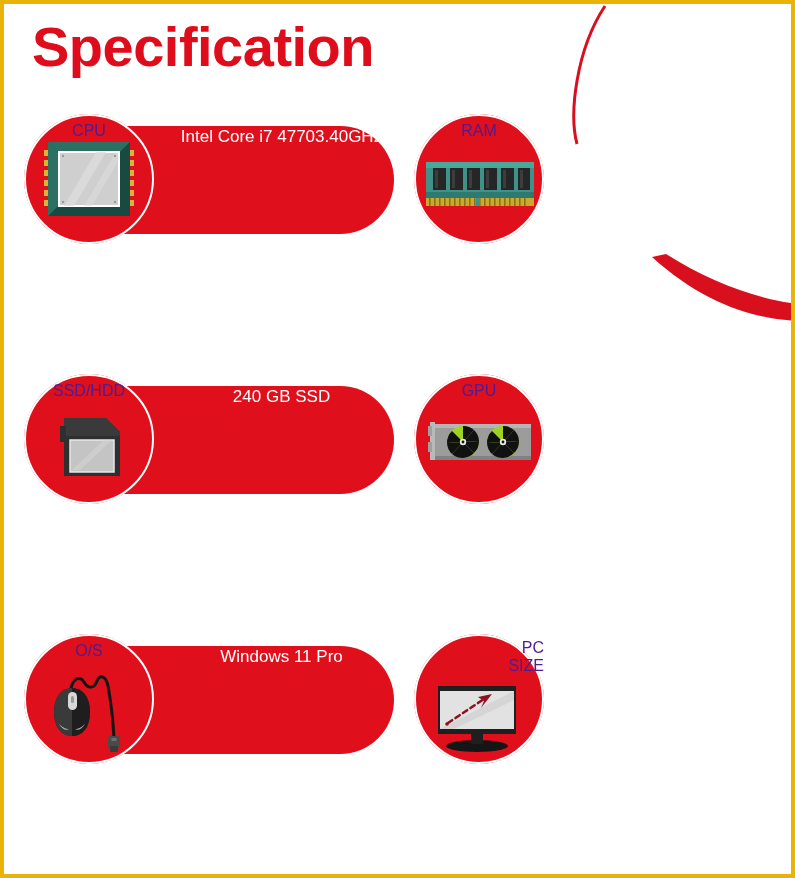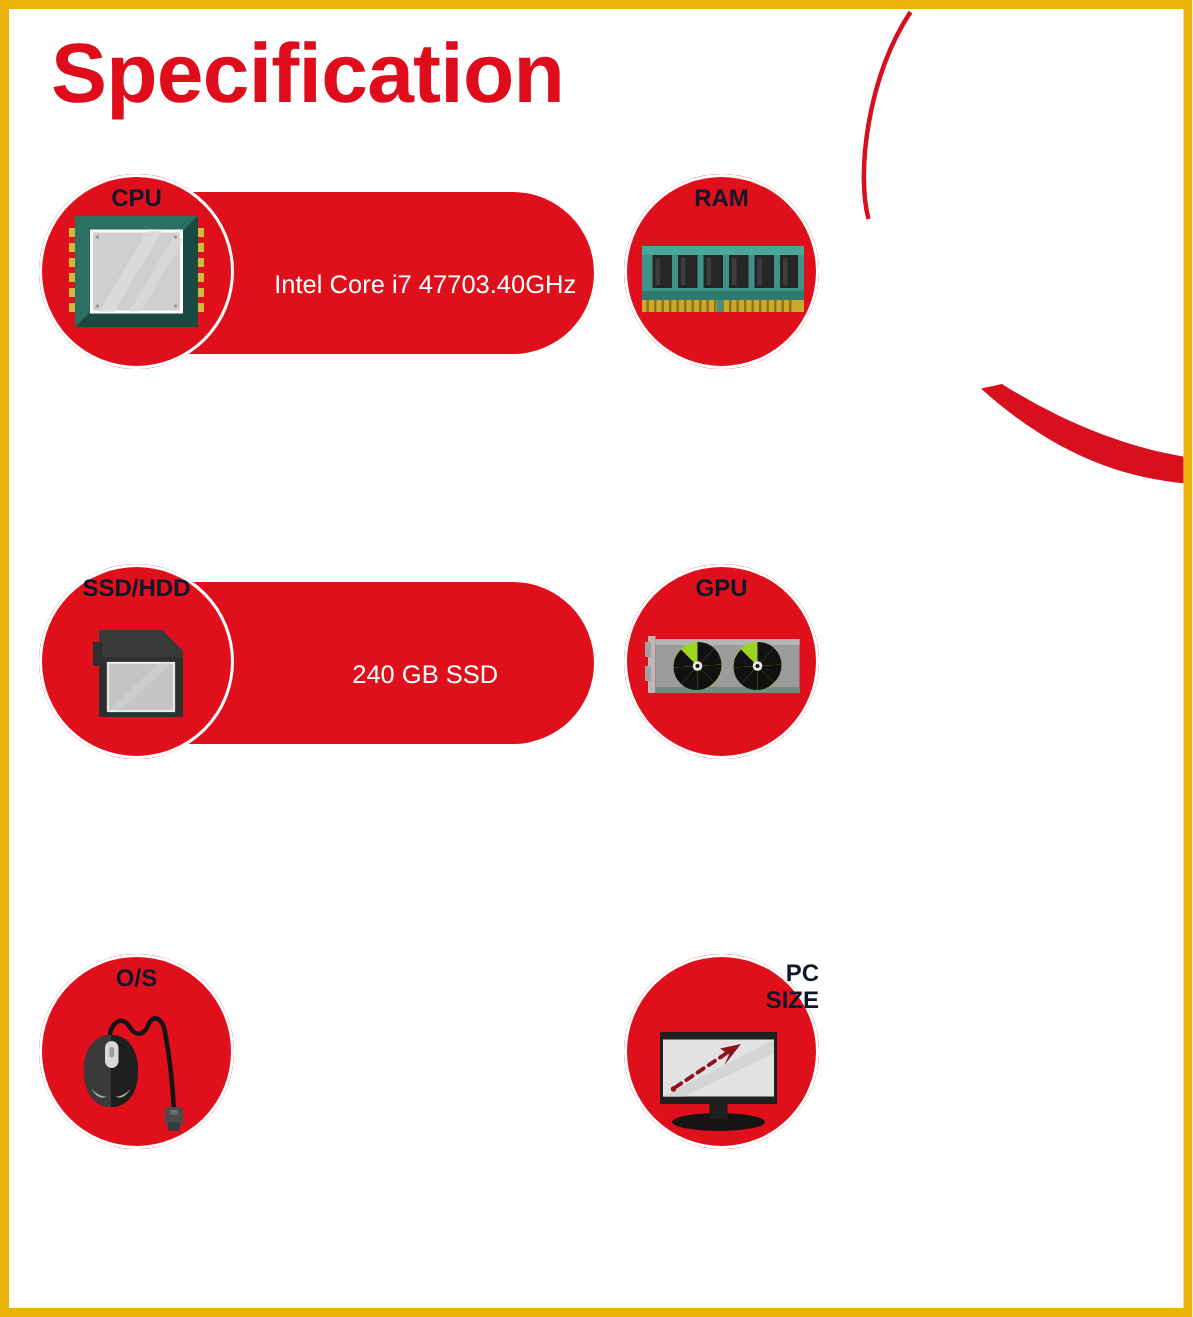--- a/index.html
+++ b/index.html
@@ -8,21 +8,21 @@
     background: #ffffff;
   }
   body {
     font-family: "Liberation Sans", sans-serif;
   }
   .page {
     position: relative;
     width: 795px;
     height: 878px;
     background: #ffffff;
-    border: 6px solid #eab308;
+    border: 4px solid #eab308;
     box-sizing: border-box;
     overflow: hidden;
   }
 
   
   .page-title {
     position: absolute;
     left: 28px;
     top: 14px;
     font-size: 56px;
@@ -73,21 +73,20 @@
     background: #e00f1c;
     border-radius: 54px;
   }
   .pill-value {
     position: absolute;
     left: 130px;
     top: 0;
     width: 215px;
     height: 124px;
     display: flex;
-    align-items: center;
     justify-content: center;
     text-align: center;
     color: #ffffff;
     font-size: 17px;
     line-height: 1.35;
     padding: 0 4px;
     box-sizing: border-box;
   }
 
   
@@ -109,23 +108,23 @@
     border-radius: 50%;
     border: 2px solid #ffffff;
     box-sizing: border-box;
   }
   .badge-label {
     position: absolute;
     left: 0;
     top: 8px;
     width: 130px;
     text-align: center;
-    color: #0f172a;
+    color: #4c1d95;
     font-size: 16px;
-    font-weight: bold;
+    font-weight: normal;
     line-height: 1.12;
     z-index: 4;
     pointer-events: none;
   }
   .badge-label.two-line { top: 5px; text-align: right; }
 
   .badge-icon {
     position: absolute;
     left: 0;
     top: 0;
@@ -306,20 +305,23 @@
           <circle cx="89" cy="68" r="1.4" fill="#111111"></circle>
         </svg>
         <div class="badge-ring"></div>
         <div class="badge-label">GPU</div>
       </div>
     </div>
 
     <div class="spec-row">
 
       <div class="spec-cell col-left">
+        <div class="pill">
+          <div class="pill-value">Windows 11 Pro</div>
+        </div>
         <div class="badge"></div>
         <svg class="badge-icon" viewBox="0 0 130 130" xmlns="http://www.w3.org/2000/svg">
 
           <path d="M47 64 C45 46 55 40 60 48 C64 55 70 55 73 47 C76 40 82 42 84 52 C87 68 89 86 90 104" stroke="#151515" stroke-width="3" fill="none" stroke-linecap="round"></path>
 
           <rect x="84" y="102" width="12" height="12" rx="1.5" fill="#4a4a4a"></rect>
           <rect x="86" y="112" width="8" height="6" rx="1" fill="#3a3a3a"></rect>
           <rect x="87.5" y="104" width="5" height="3" fill="#6e6e6e"></rect>
 
           <path d="M30 78 C30 62 38 54 48 54 C58 54 66 62 66 78 C66 94 58 102 48 102 C38 102 30 94 30 78 Z" fill="#2b2b2b"></path>

